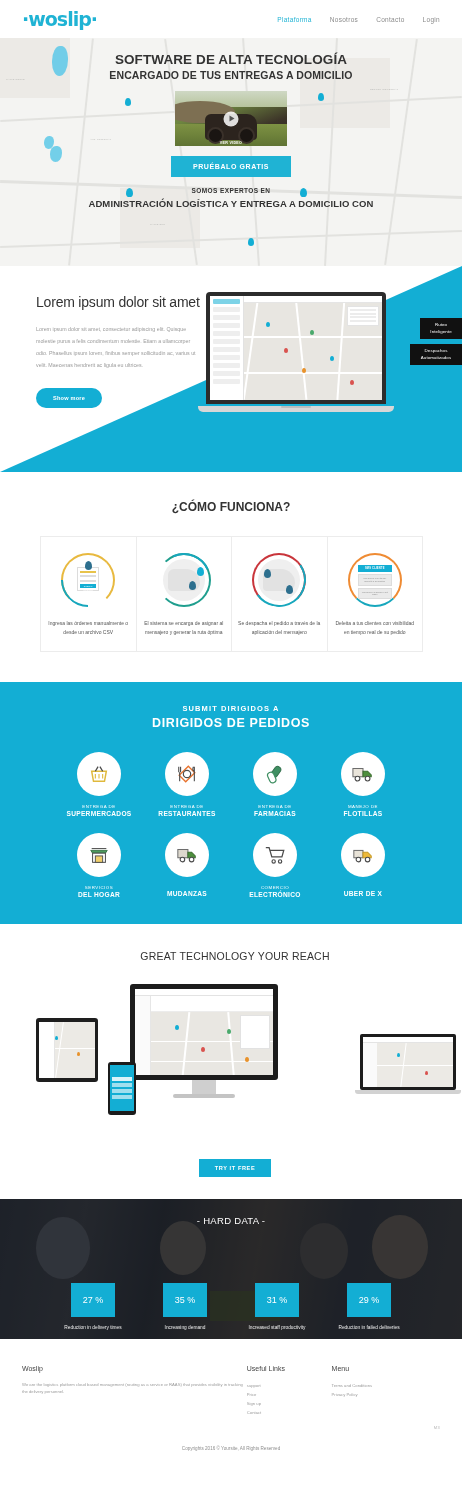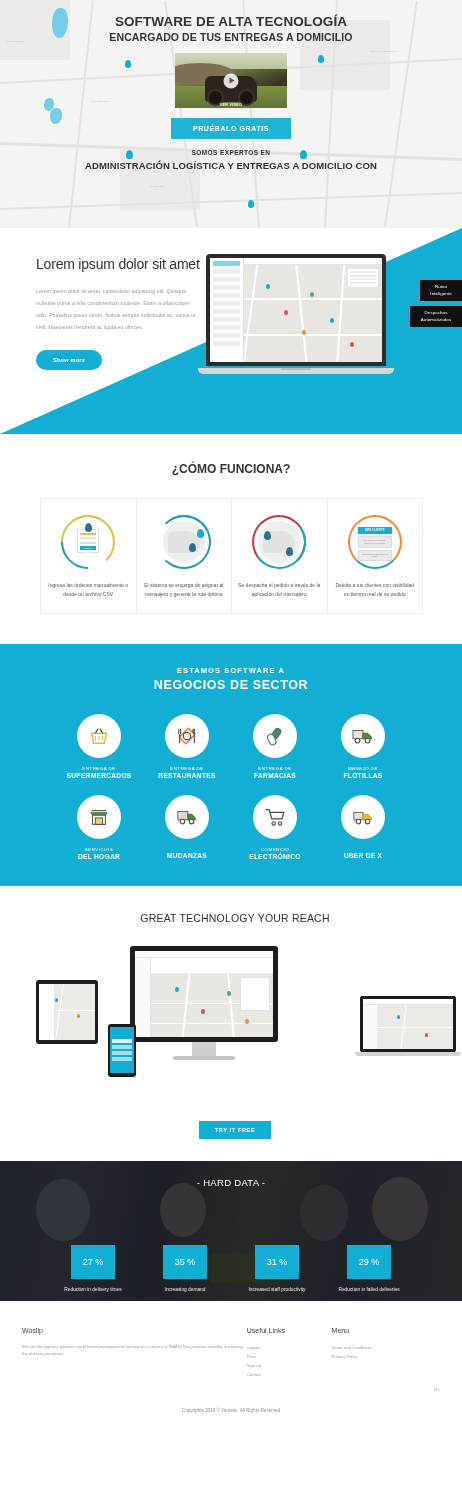--- a/index.html
+++ b/index.html
@@ -157,20 +157,31 @@
   .footer ul { list-style:none; }
   .footer li { font-size:4.2px; line-height:2.2; color:#9b9b9b; }
   .m3 { text-align:right; font-size:4px; color:#b5b5b5; padding:8px 22px 0; letter-spacing:.3px;}
   .copy { text-align:center; font-size:4.6px; color:#8e8e8e; padding:16px 0 22px; }
 </style>
 </head>
 <body>
 
 <div class="page">
 
+  <div class="nav">
+    <div class="logo">
+      <span class="wm">·woslip·</span>
+    </div>
+    <div class="nav-links">
+      <a href="#" class="active">Plataforma</a>
+      <a href="#">Nosotros</a>
+      <a href="#">Contacto</a>
+      <a href="#">Login</a>
+    </div>
+  </div>
 
   <div class="hero">
     <div class="hero-map">
       <div class="blk" style="left:0;top:0;width:70px;height:60px;"></div>
       <div class="blk" style="left:300px;top:20px;width:90px;height:70px;"></div>
       <div class="blk" style="left:120px;top:150px;width:80px;height:60px;"></div>
       <div class="road" style="left:0;top:70px;width:462px;height:2px;transform:rotate(-3deg);"></div>
       <div class="road" style="left:0;top:150px;width:462px;height:2.5px;transform:rotate(2deg);"></div>
       <div class="road" style="left:80px;top:0;width:2px;height:228px;transform:rotate(6deg);"></div>
       <div class="road" style="left:250px;top:0;width:2px;height:228px;transform:rotate(-4deg);"></div>
@@ -197,21 +208,21 @@
       <div class="video">
         <div class="sky"></div>
         <div class="hill"></div>
         <div class="grass"></div>
         <div class="moto"></div>
         <div class="play"></div>
         <div class="vlabel">VER VIDEO</div>
       </div>
       <div class="btn-gratis">PRUÉBALO GRATIS</div>
       <div class="hero-sub1">SOMOS EXPERTOS EN</div>
-      <div class="hero-sub2">ADMINISTRACIÓN LOGÍSTICA Y ENTREGAS A DOMICILIO CON</div>
+      <div class="hero-sub2">ADMINISTRACIÓN LOGÍSTICA Y ENTREGA A DOMICILIO CON</div>
     </div>
   </div>
 
   <div class="diag">
     <div class="wedge"></div>
     <div class="diag-inner">
       <div class="diag-left">
         <h2>Lorem ipsum dolor sit amet</h2>
         <p>Lorem ipsum dolor sit amet, consectetur adipiscing elit. Quisque molestie purus a felis condimentum molestie. Etiam a ullamcorper odio. Phasellus ipsum lorem, finibus semper sollicitudin ac, varius ut velit. Maecenas hendrerit ac ligula eu ultrices.</p>
         <div class="btn-show">Show more</div>
@@ -325,22 +336,22 @@
             <div class="bb">Your delivery is arriving :) Get ready!</div>
           </div>
         </div>
         <p>Deleita a tus clientes con visibilidad en tiempo real de su pedido</p>
       </div>
 
     </div>
   </div>
 
   <div class="target">
-    <div class="s1">ESTAMOS SOFTWARE A</div>
-    <div class="s2">NEGOCIOS DE SECTOR</div>
+    <div class="s1">SUBMIT DIRIGIDOS A</div>
+    <div class="s2">DIRIGIDOS DE PEDIDOS</div>
 
     <div class="tgrid r1">
       <div class="titem">
         <div class="tcircle">
           <svg width="22" height="22" viewBox="0 0 24 24">
               <path d="M4 9h16l-2 11H6L4 9z" fill="none" stroke="#e0b93c" stroke-width="1.6"></path>
               <path d="M8 9l3-5M16 9l-3-5" fill="none" stroke="#4c4c4c" stroke-width="1.4"></path>
               <path d="M8 12v5M12 12v5M16 12v5" stroke="#e0b93c" stroke-width="1.2"></path>
             </svg>
         </div>

